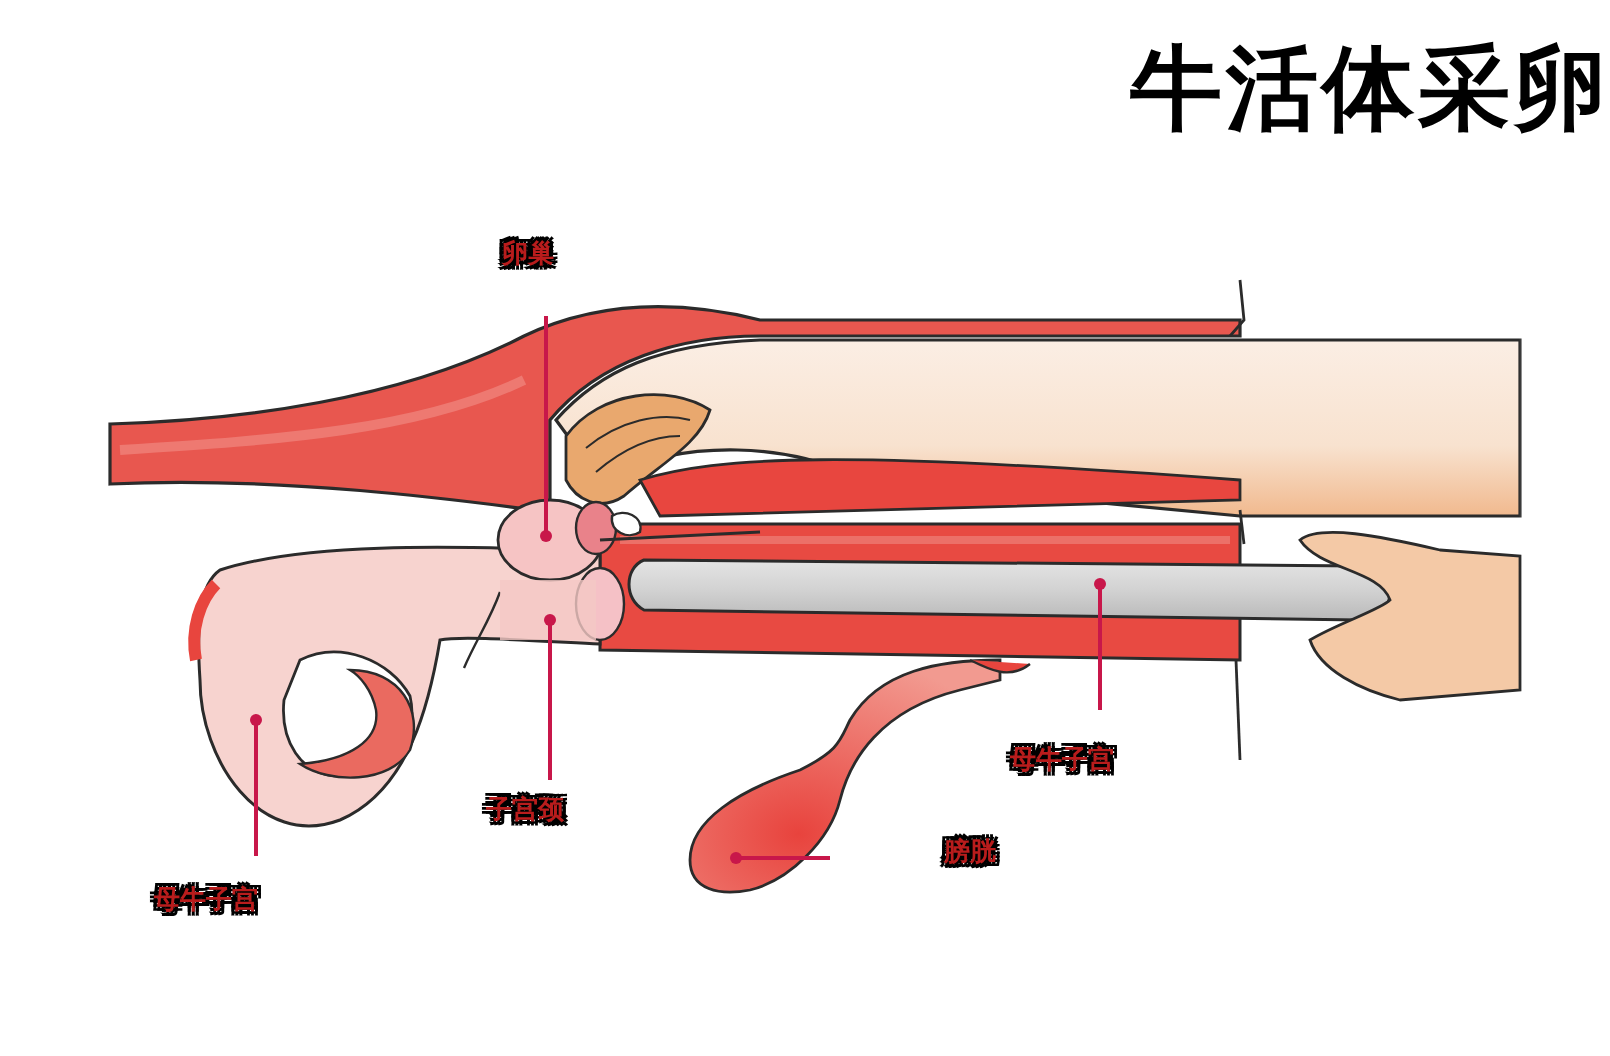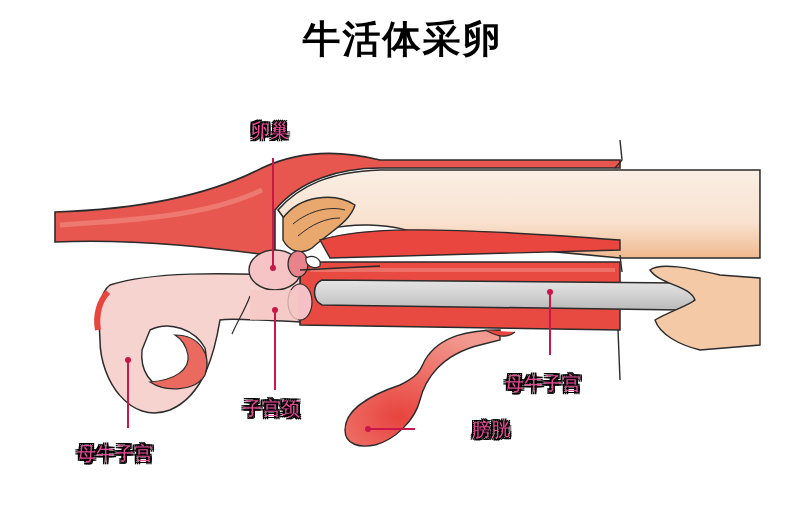--- a/index.html
+++ b/index.html
@@ -1,24 +1,24 @@
 <!DOCTYPE html>
 <html><head>
 <meta charset="utf-8">
 <style>
   html, body { margin: 0; padding: 0; background: #ffffff; }
   body { width: 805px; height: 528px; position: relative; overflow: hidden; font-family: "DejaVu Sans", sans-serif; }
   .title {
-    position: absolute; left: 0; right: 0; top: 14px; text-align: center;
-    font-size: 38px; font-weight: bold; color: #000; letter-spacing: 2px;
+    position: absolute; left: 0; right: 0; top: 14px; text-align: right;
+    font-size: 46px; font-weight: bold; color: #000; letter-spacing: 2px;
     font-family: "DejaVu Sans", sans-serif;
   }
   .illus { position: absolute; left: 0; top: 0; }
   .label {
-    position: absolute; font-size: 19px; font-weight: normal; color: #ec4899;
+    position: absolute; font-size: 13px; font-weight: bold; color: #b91c1c;
     font-family: "DejaVu Sans", sans-serif; white-space: nowrap;
     text-shadow:
       -2px -2px 0 #000, 2px -2px 0 #000, -2px 2px 0 #000, 2px 2px 0 #000,
       0 -2px 0 #000, 0 2px 0 #000, -2px 0 0 #000, 2px 0 0 #000;
   }
 </style>
 </head>
 <body>
 
 <div class="title">牛活体采卵</div>

